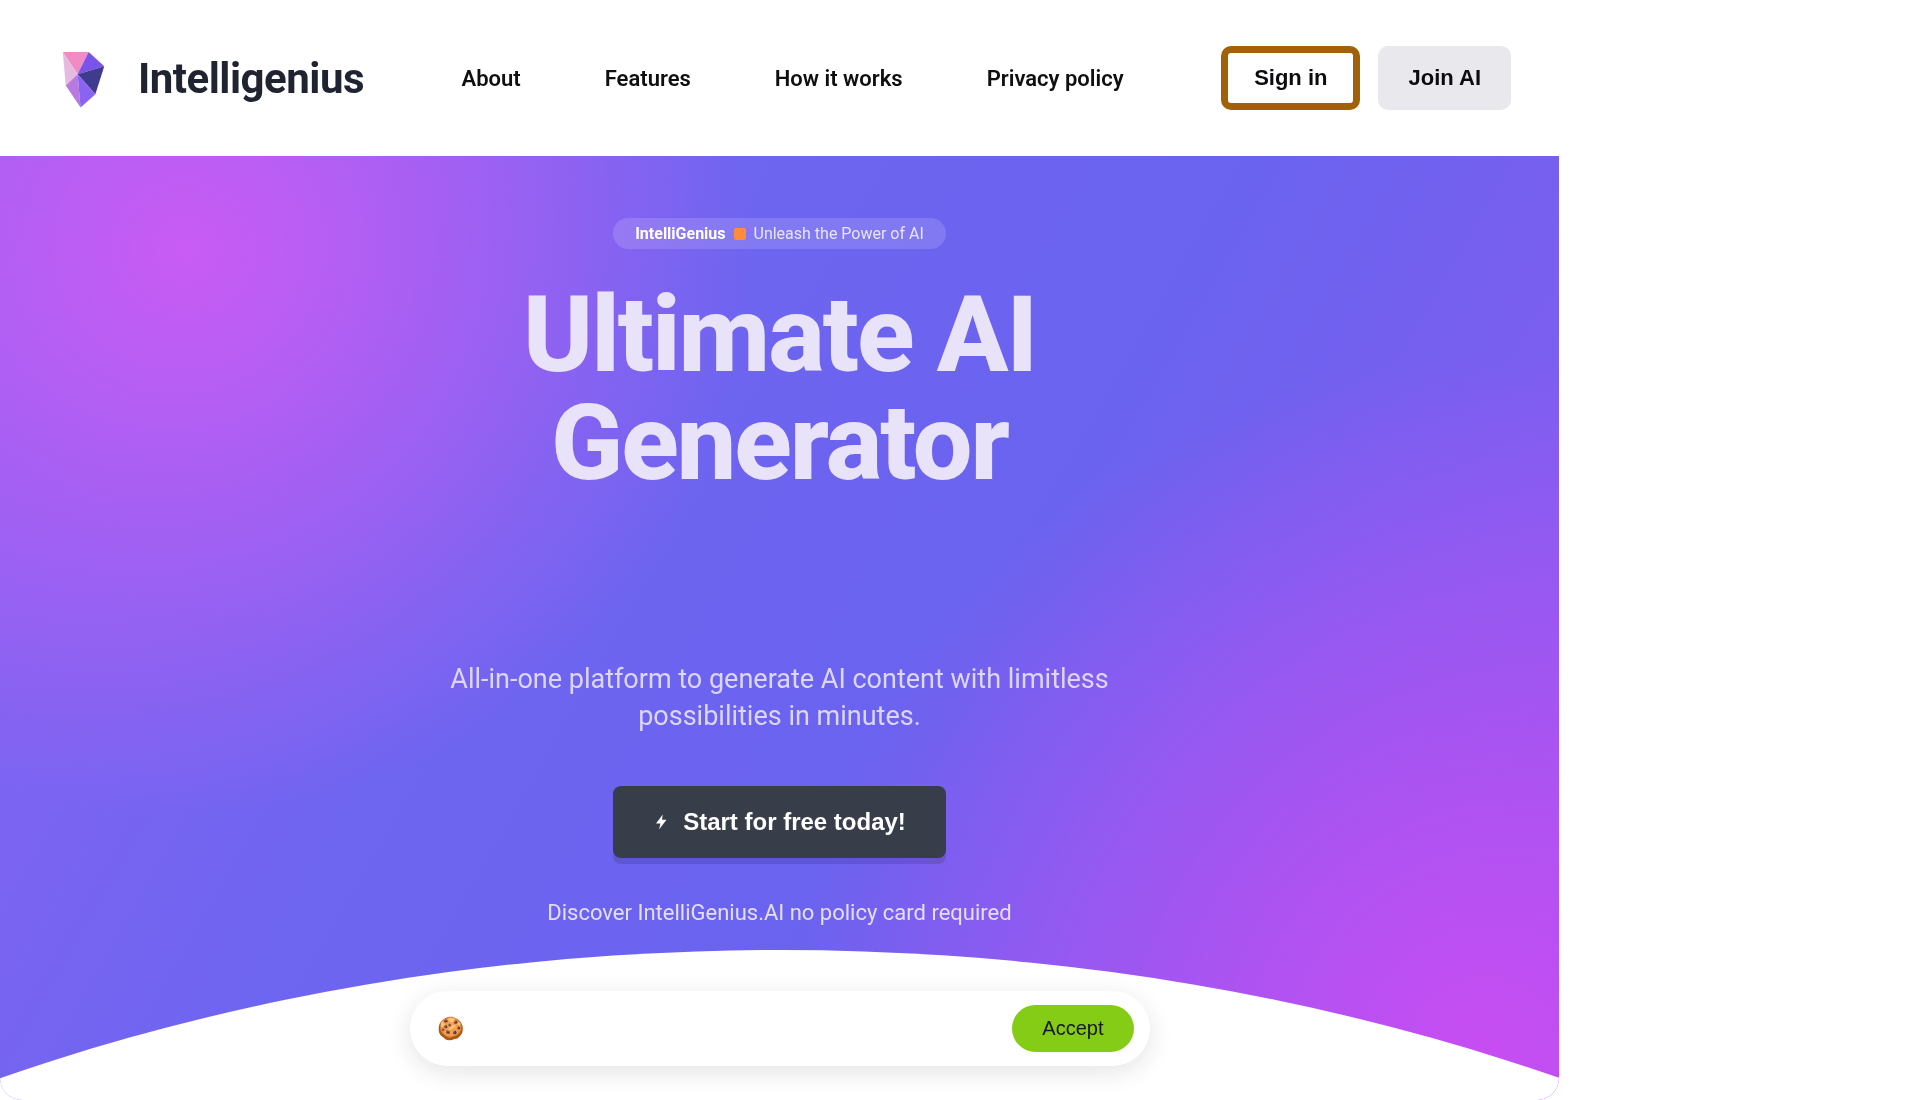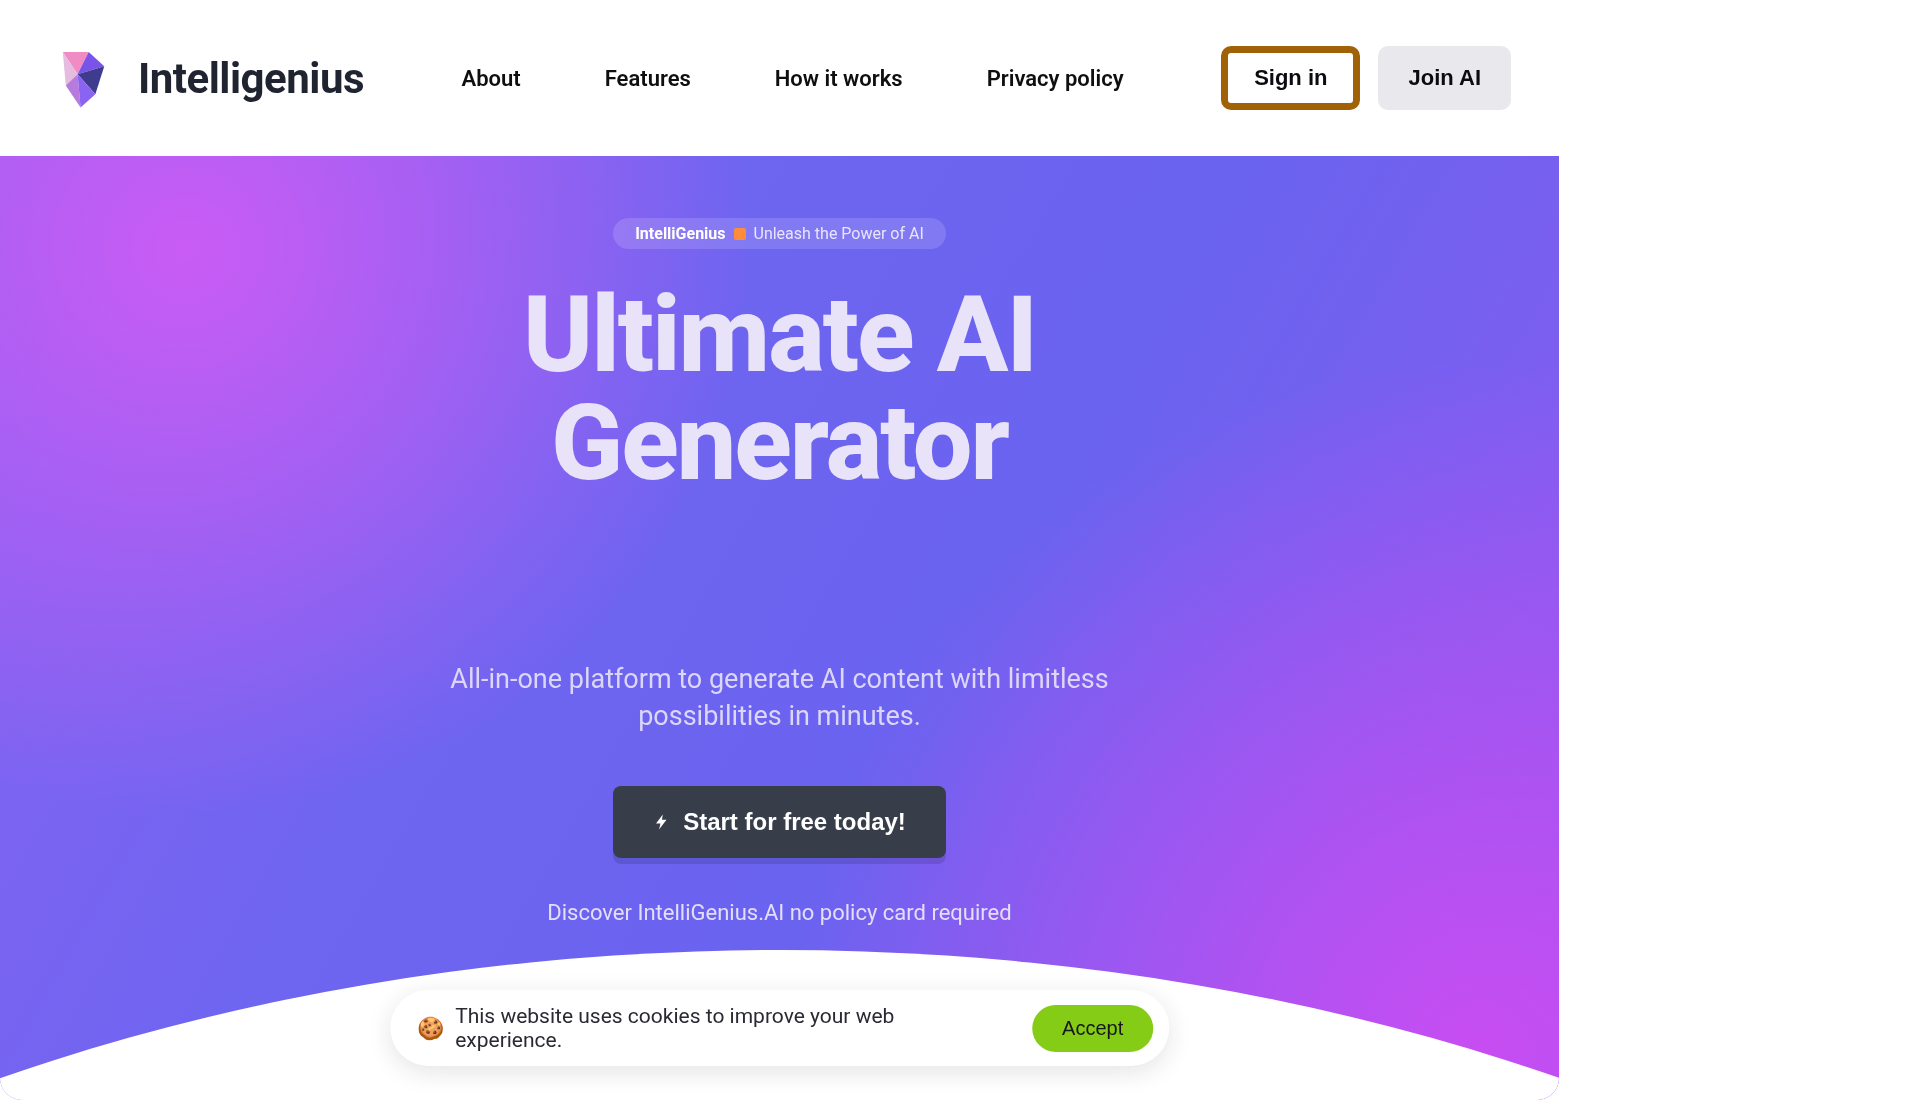--- a/index.html
+++ b/index.html
@@ -285,18 +285,17 @@
       </button>
 
       <p class="discover-line">Discover IntelliGenius.AI no policy card required</p>
 
     </div>
   </section>
 
   <div class="cookie-banner">
     <span class="cookie-text">
       <span class="cookie-emoji">🍪</span>
-      <span>This website uses cookies to improve your web experience.</span>
     </span>
     <button class="cookie-accept">Accept</button>
   </div>
 
 </div>
 
 </body></html>

